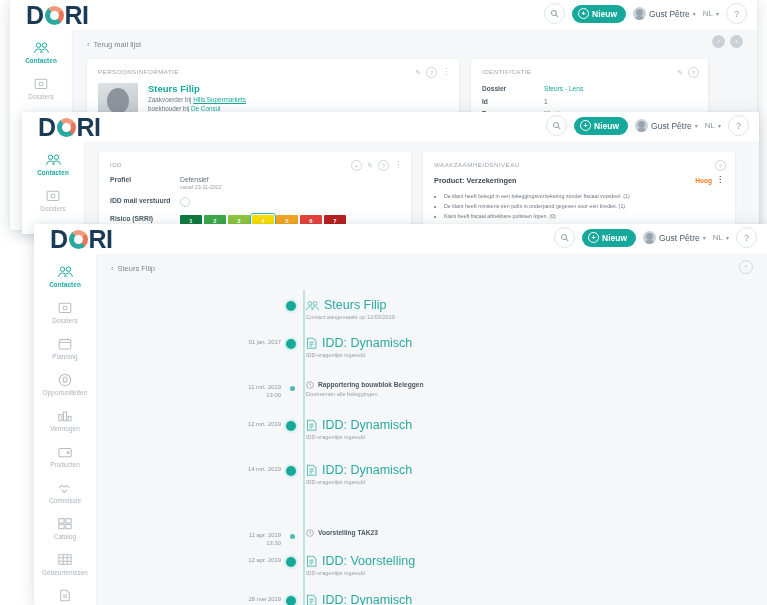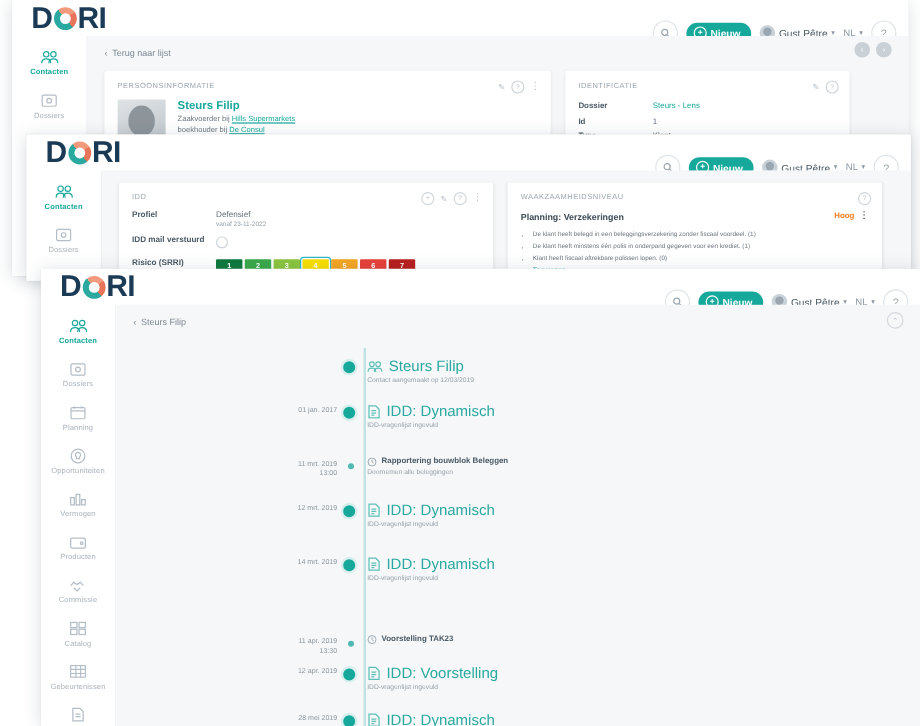--- a/index.html
+++ b/index.html
@@ -23,21 +23,21 @@
   
   .topbar{height:30px;background:#fff;position:relative;}
   .logo{position:absolute;left:16px;top:3px;display:flex;align-items:center;}
   .logo .lt{font-size:25px;font-weight:700;letter-spacing:-.5px;color:#1b3a55;line-height:1;font-family:"Liberation Sans",sans-serif;}
   .logo .ring{
     width:19px;height:19px;border-radius:50%;margin:0 1px;position:relative;display:inline-block;
     background:
       conic-gradient(from 200deg,#2aa9a0 0deg 120deg,#f29a7e 120deg 215deg,#e8745a 215deg 300deg,#2aa9a0 300deg 360deg);
   }
   .logo .ring:after{content:"";position:absolute;left:5px;top:5px;width:9px;height:9px;border-radius:50%;background:#fff;}
-  .topright{position:absolute;right:10px;top:17px;display:flex;align-items:center;gap:7px;}
+  .topright{position:absolute;right:10px;top:3px;display:flex;align-items:center;gap:7px;}
   .iconbtn{
     width:19px;height:19px;border-radius:50%;border:1px solid #dfe4e8;background:#fff;
     display:flex;align-items:center;justify-content:center;color:#9aa6b0;font-size:9px;
   }
   .newbtn{
     height:18px;background:#17a89c;color:#fff;border-radius:10px;
     display:flex;align-items:center;gap:3px;padding:0 9px 0 6px;font-size:8.5px;font-weight:600;
   }
   .newbtn .plus{
     width:9px;height:9px;border-radius:50%;border:1px solid #fff;display:flex;
@@ -188,21 +188,21 @@
                 <line x1="5" y1="1.5" x2="5" y2="4"></line>
                 <line x1="13" y1="1.5" x2="13" y2="4"></line>
               </svg>
           </span>
           <span class="lbl">Planning</span>
         </div>
       </div>
       <div class="content">
         <div class="crumb">
           <span>‹</span>
-          <span>Terug naar lijst</span>
+          <span>Terug mail lijst</span>
         </div>
         <div class="pagenav">
           <div class="circbtn">‹</div>
           <div class="circbtn">›</div>
         </div>
         <div class="cards">
           <div class="card" style="width:350px;">
             <div class="card-title">PERSOONSINFORMATIE</div>
             <div class="card-acts">
               <span class="pencil">✎</span>
@@ -368,21 +368,21 @@
             </div>
 
           </div>
 
           <div class="card" style="width:290px;">
             <div class="card-title">WAAKZAAMHEIDSNIVEAU</div>
             <div class="card-acts">
               <span class="qmark">?</span>
             </div>
             <div style="display:flex;justify-content:space-between;align-items:center;">
-              <span class="prod">Planning: Verzekeringen</span>
+              <span class="prod">Product: Verzekeringen</span>
               <span style="display:flex;align-items:center;gap:4px;">
                 <span class="hoog">Hoog</span>
                 <span class="kebab">⋮</span>
               </span>
             </div>
             <ul class="bullets">
               <li>De klant heeft belegd in een beleggingsverzekering zonder fiscaal voordeel. (1)</li>
               <li>De klant heeft minstens één polis in onderpand gegeven voor een krediet. (1)</li>
               <li>Klant heeft fiscaal aftrekbare polissen lopen. (0)</li>
             </ul>

